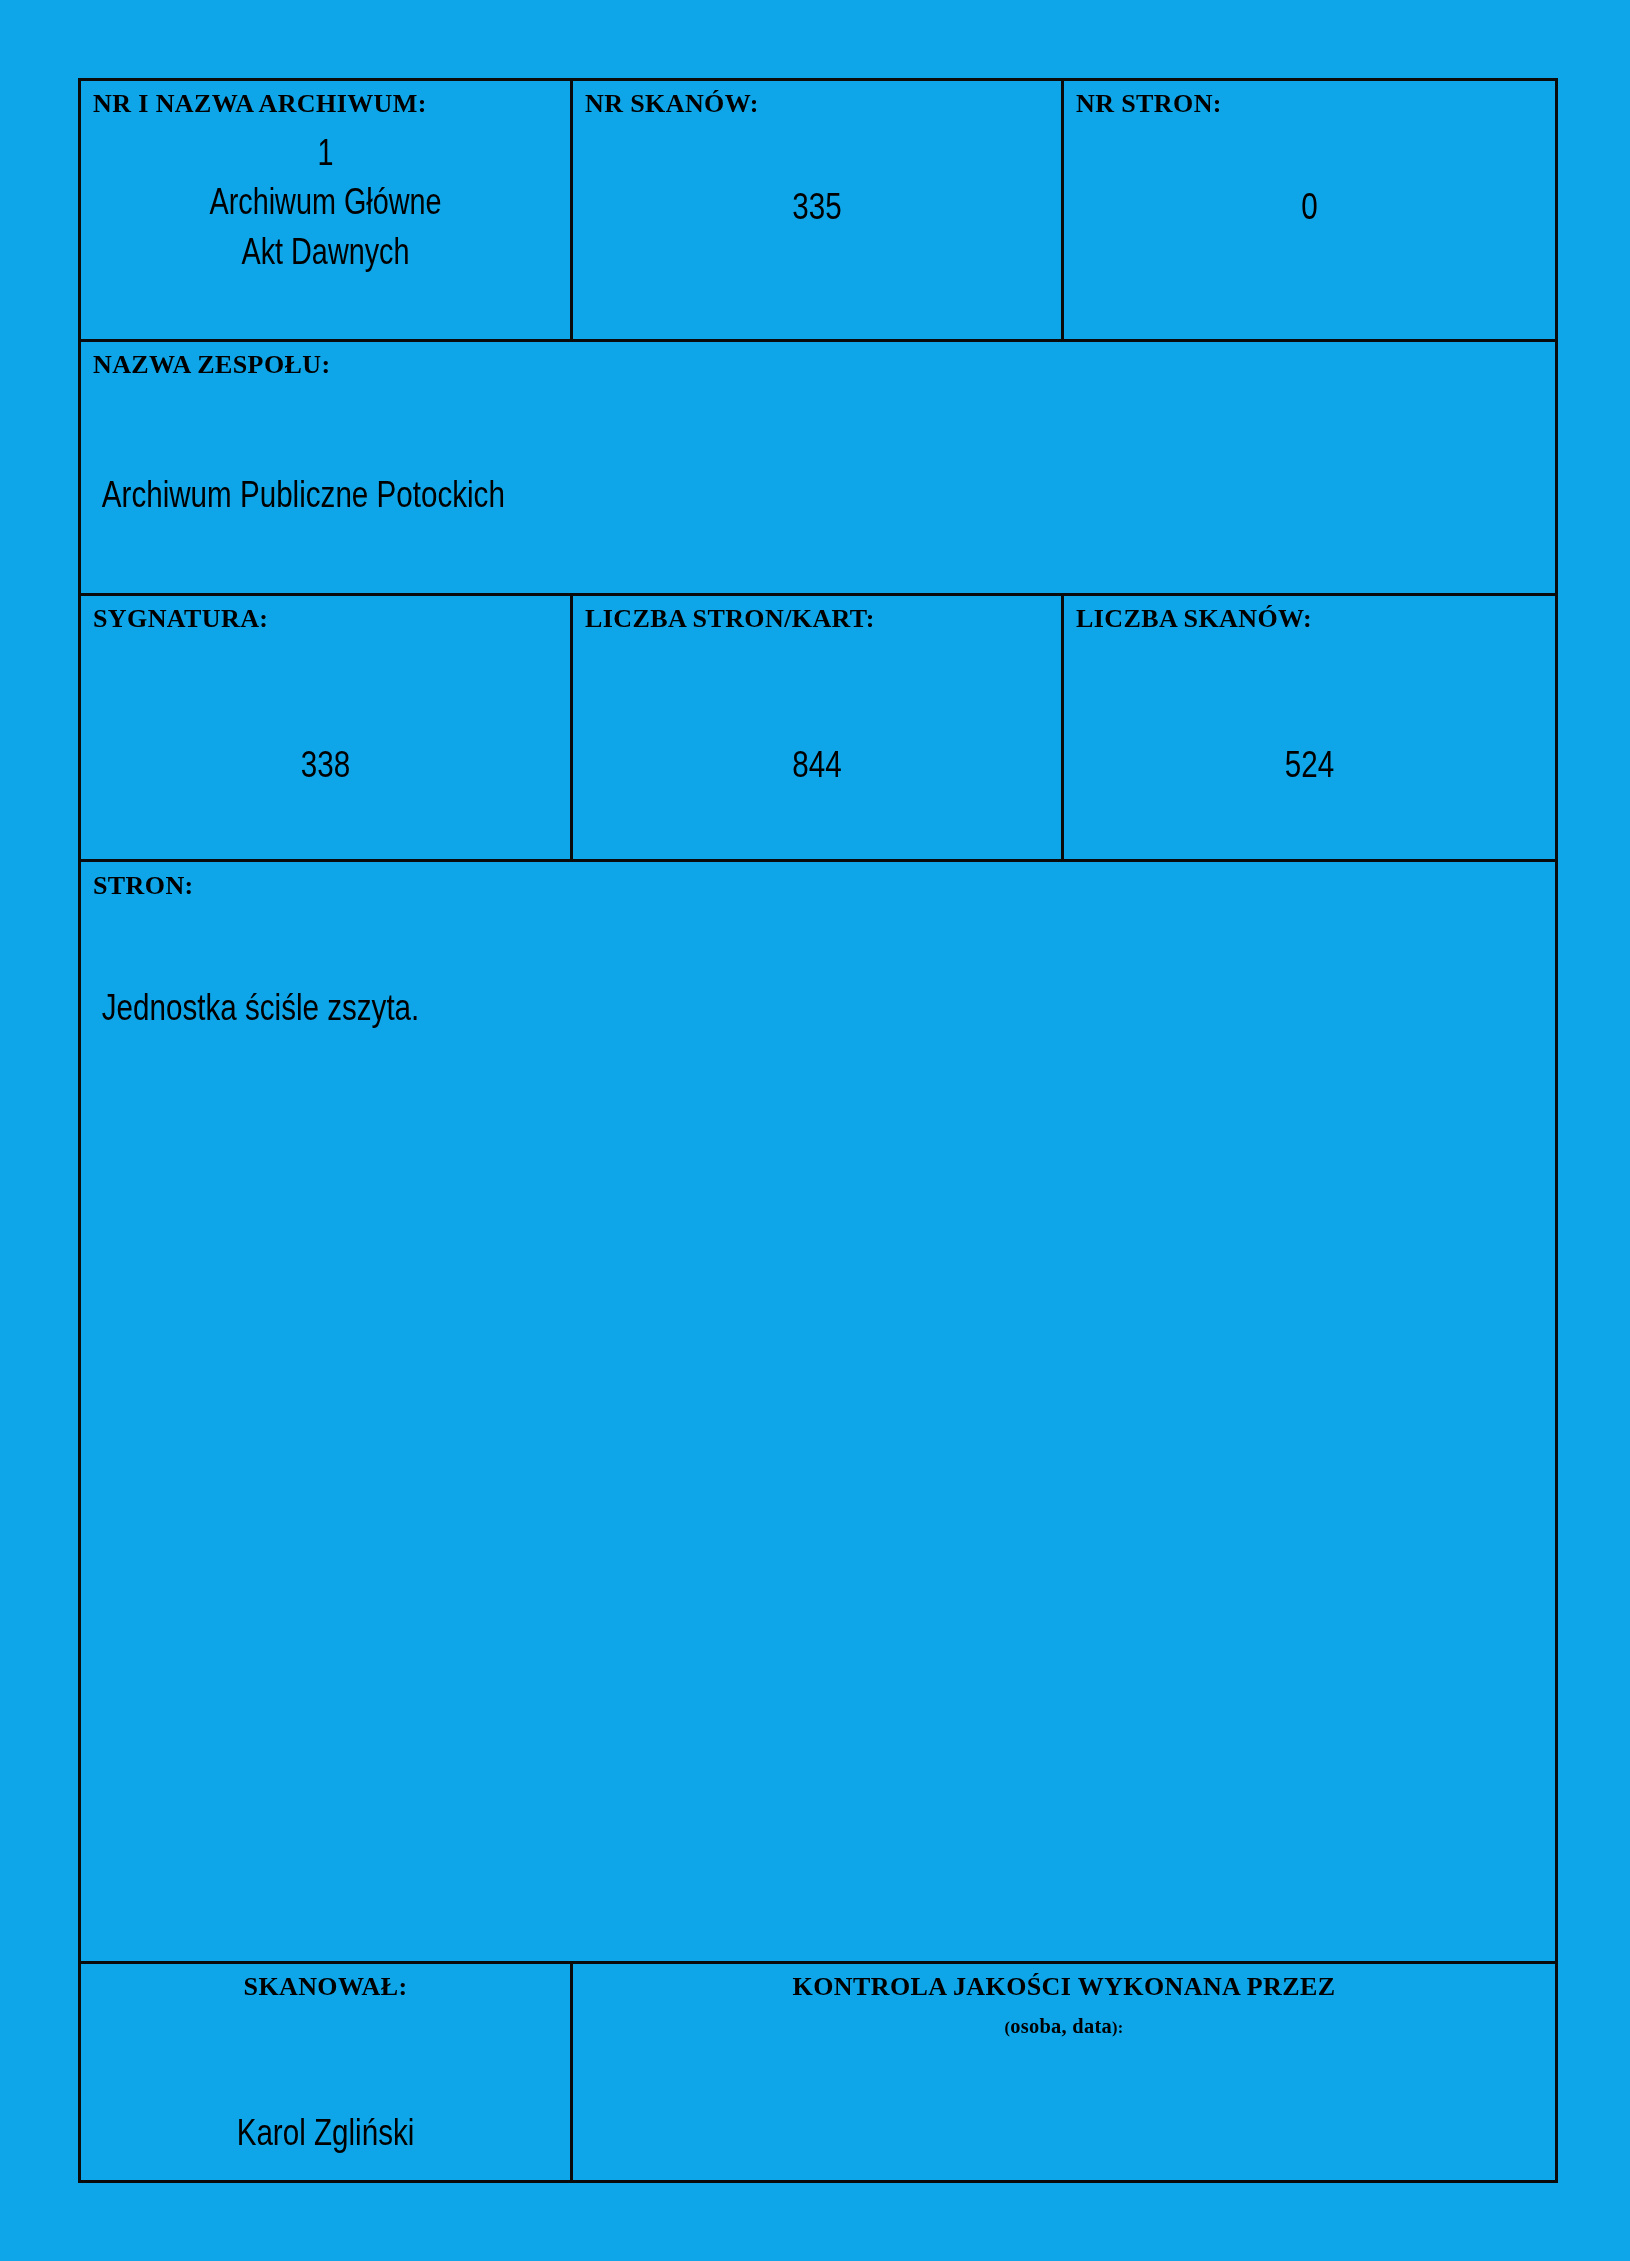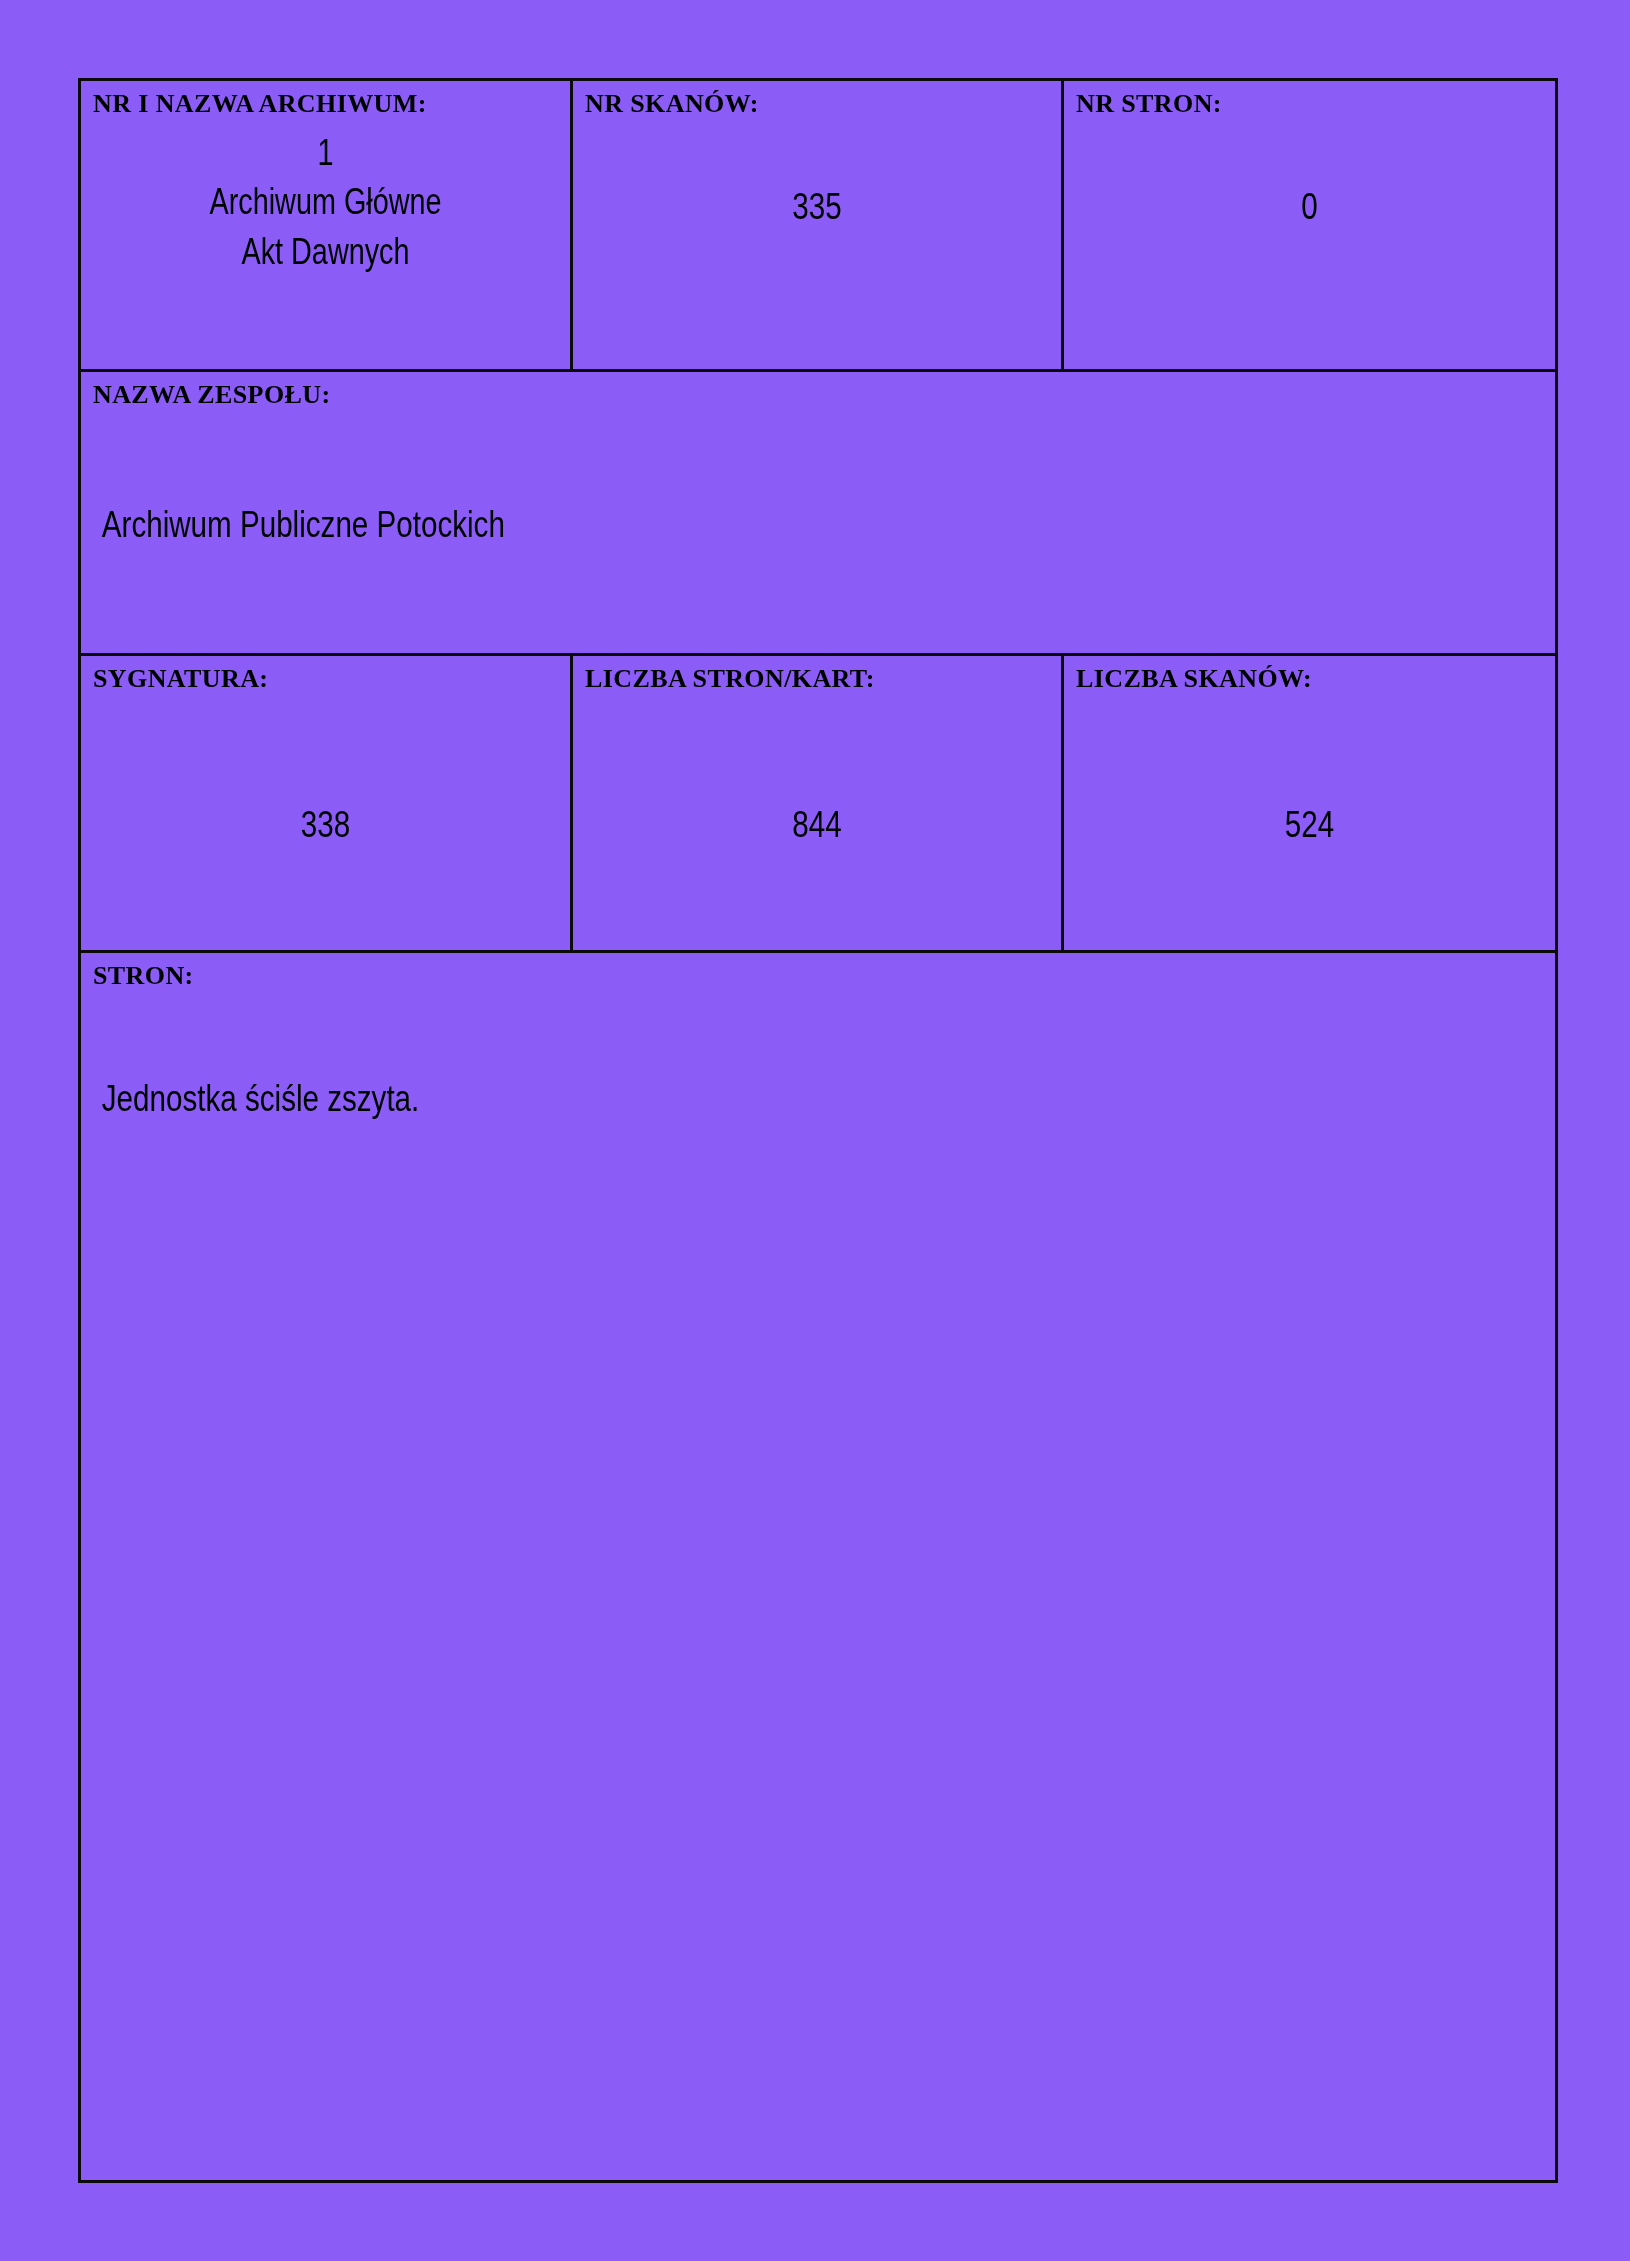--- a/index.html
+++ b/index.html
@@ -12,21 +12,21 @@
     height: 2261px;
     font-family: "Liberation Serif", serif;
     color: #000000;
     -webkit-font-smoothing: antialiased;
   }
 
   #sheet {
     position: relative;
     width: 1630px;
     height: 2261px;
-    background: #8b5cf6;
+    background: #0ea5e9;
     overflow: hidden;
   }
 
   
   #form-table {
     position: absolute;
     left: 78px;
     top: 78px;
     width: 1476px;   
     height: 2105px;  
@@ -159,18 +159,29 @@
       </tr>
 
 
       <tr>
         <td class="cell-notes" colspan="3" style="height:994px">
           <span class="label">STRON:</span>
           <span class="value left v-block">Jednostka ściśle zszyta.</span>
         </td>
       </tr>
 
+      <tr>
+        <td class="cell-scanner" style="height:195px">
+          <span class="label center">SKANOWAŁ:</span>
+          <span class="value v-block">Karol Zgliński</span>
+        </td>
+        <td class="cell-qc" colspan="2">
+          <span class="label center">KONTROLA JAKOŚCI WYKONANA PRZEZ</span>
+          <span class="qc-sub"><span class="paren">(</span><span>osoba, data</span><span class="paren">):</span></span>
+          <span class="value v-block" style="top:141px"></span>
+        </td>
+      </tr>
 
     </tbody>
   </table>
 
 </div>
 
 
 </body></html>

